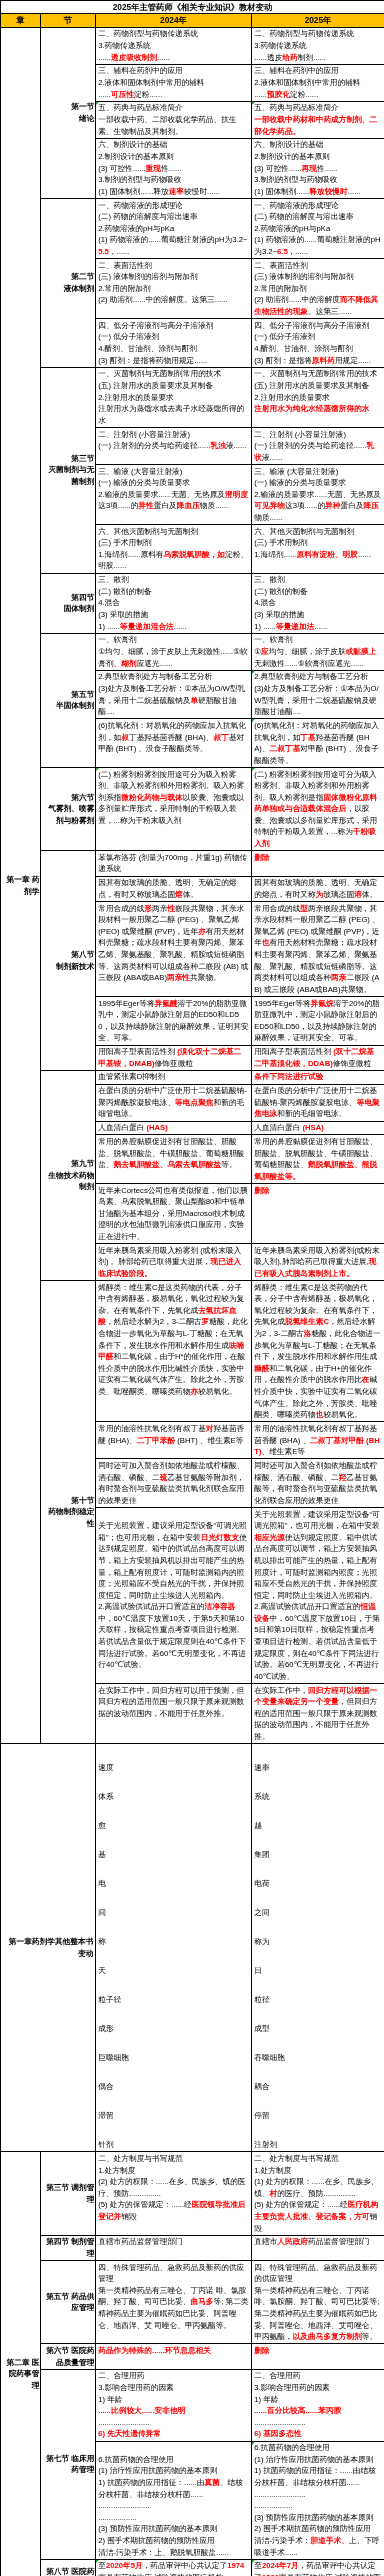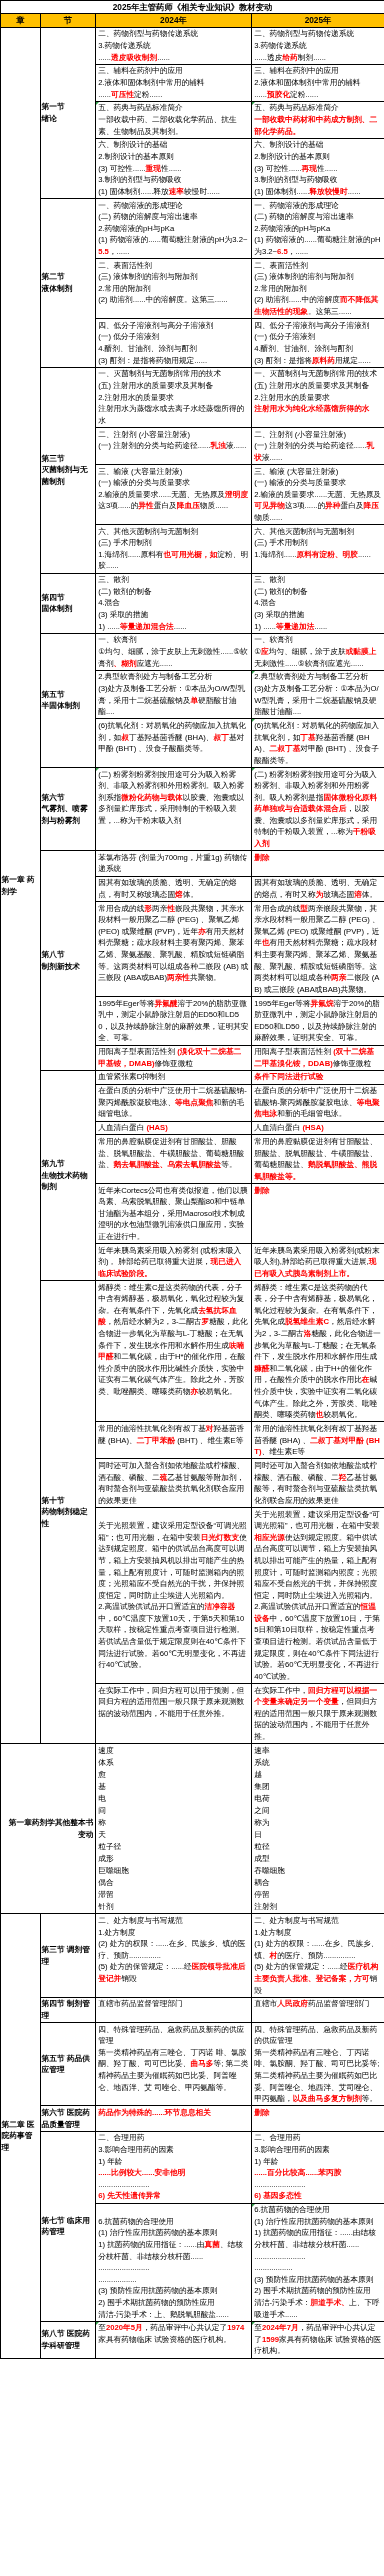--- a/index.html
+++ b/index.html
@@ -1,26 +1,26 @@
 <!DOCTYPE html>
 <html style="font-size:8.8px"><head>
 <meta charset="utf-8">
 <style>
   html,body{margin:0;padding:0;background:#fff;}
   .doc{width:352px;font-family:"Liberation Sans","DejaVu Sans",sans-serif;}
   table{border-collapse:collapse;width:384px;table-layout:fixed;}
   td,th{border:0.6px solid #000;vertical-align:top;padding:0.6px 2.2px;font-size:7.7px;line-height:11.6px;word-break:break-all;color:#000;text-align:left;font-weight:normal;}
   th.title{background:#fff;text-align:center;font-weight:bold;font-size:8.3px;padding:0.6px 1.1px;line-height:10.5px;}
   th.hdr{background:#FFC000;text-align:center;font-weight:bold;font-size:8.3px;padding:1.1px;line-height:11px;}
-  td.chap,td.sect{text-align:left;vertical-align:middle;font-weight:bold;padding:0.6px;}
+  td.chap,td.sect{text-align:right;vertical-align:middle;font-weight:bold;padding:0.6px;}
   td.mergedlab{text-align:right;vertical-align:middle;font-weight:bold;padding:1.1px 1.7px;}
   .red{color:#FF0000;font-weight:bold;}
   td.mark{position:relative;}
   td.mark::before{content:"";position:absolute;left:0;top:0;border-top:3.9px solid #2e9e46;border-right:3.9px solid transparent;}
-  td.listcell div{line-height:12px;}
+  td.listcell div{line-height:12px;margin-top:17px;}
 </style>
 </head>
 <body>
 
 <div class="doc">
   <table>
     <colgroup>
       <col style="width:40px">
         <col style="width:55px">
         <col style="width:156px">
@@ -76,21 +76,21 @@
         </tr>
         <tr>
           <td><span>二、注射剂 (小容量注射液)</span><br><span>(一) 注射剂的分类与给药途径......</span><span class="red">乳浊</span><span>液......</span></td>
           <td><span>二、注射剂 (小容量注射液)</span><br><span>(一) 注射剂的分类与给药途径......</span><span class="red">乳状</span><span>液......</span></td>
         </tr>
         <tr>
           <td><span>三、输液 (大容量注射液)</span><br><span>(一) 输液的分类与质量要求</span><br><span>2.输液的质量要求......无菌、无热原及</span><span class="red">澄明度</span><span>这3项......的</span><span class="red">异性</span><span>蛋白及</span><span class="red">降血压</span><span>物质......</span></td>
           <td><span>三、输液 (大容量注射液)</span><br><span>(一) 输液的分类与质量要求</span><br><span>2.输液的质量要求......无菌、无热原及</span><span class="red">可见异物</span><span>这3项......的</span><span class="red">异种</span><span>蛋白及</span><span class="red">降压</span><span>物质......</span></td>
         </tr>
         <tr>
-          <td><span>六、其他灭菌制剂与无菌制剂</span><br><span>(三) 手术用制剂</span><br><span>1.海绵剂......原料有</span><span class="red">也可用光橱，如</span><span>淀粉、明胶......</span></td>
+          <td><span>六、其他灭菌制剂与无菌制剂</span><br><span>(三) 手术用制剂</span><br><span>1.海绵剂......原料有</span><span class="red">乌索脱氧胆酸，如</span><span>淀粉、明胶......</span></td>
           <td><span>六、其他灭菌制剂与无菌制剂</span><br><span>(三) 手术用制剂</span><br><span>1.海绵剂......</span><span class="red">原料有淀粉、明胶</span><span>......</span></td>
         </tr>
         <tr>
           <td class="sect" rowspan="1">第四节<br>固体制剂</td>
           <td><span>三、散剂</span><br><span>(二) 散剂的制备</span><br><span>4.混合</span><br><span>(3) 采取的措施</span><br><span>1) ......</span><span class="red">等量递加混合法</span><span>......</span></td>
           <td><span>三、散剂</span><br><span>(二) 散剂的制备</span><br><span>4.混合</span><br><span>(3) 采取的措施</span><br><span>1) ......</span><span class="red">等量递加法</span><span>......</span></td>
         </tr>
         <tr>
           <td class="sect" rowspan="3">第五节<br>半固体制剂</td>
           <td><span>一、软膏剂</span><br><span>①均匀、细腻，涂于皮肤上无刺激性......⑤软膏剂</span><span class="red">、糊剂</span><span>应遮光......</span></td>

